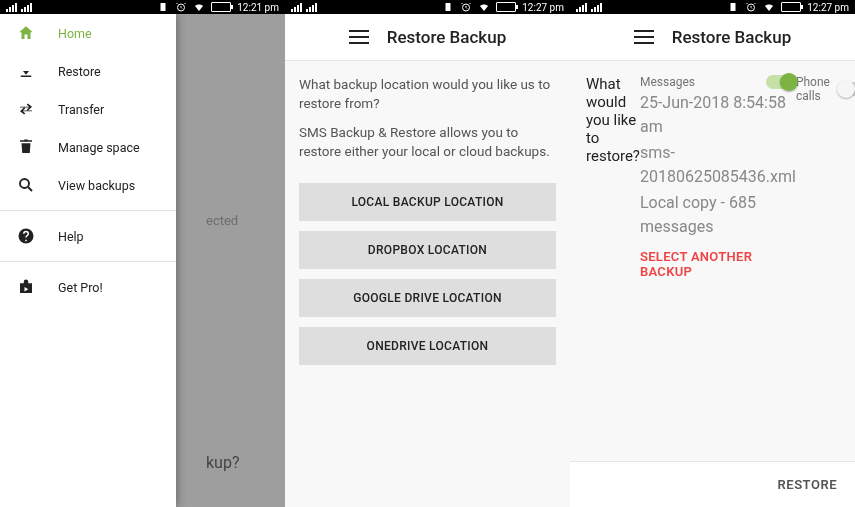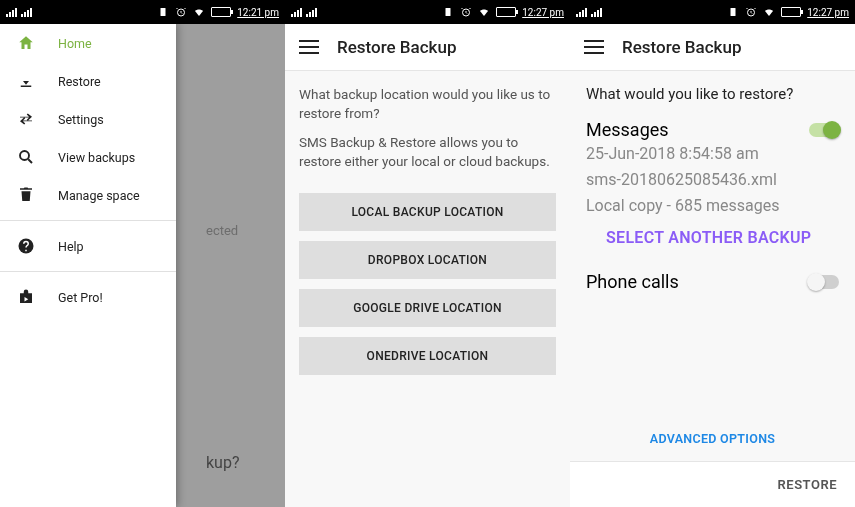--- a/index.html
+++ b/index.html
@@ -3,21 +3,21 @@
   <meta charset="utf-8">
   <style>
     * { margin: 0; padding: 0; box-sizing: border-box; font-family: Roboto, Arial, sans-serif; }
     body { width: 855px; height: 507px; display: flex; background: #fff; overflow: hidden; }
     .panel { height: 507px; width: 285px; display: flex; flex-direction: column; position: relative; }
     .panel:nth-child(1) { width: 285px; }
     .panel:nth-child(2) { width: 285px; }
     .panel:nth-child(3) { width: 285px; }
 
     
-    .statusbar { height: 24px; background: #000; display: flex; align-items: center; justify-content: flex-end; padding: 0 6px; gap: 6px; color: #fff; font-size: 10px; text-decoration: underline; }
+    .statusbar { height: 14px; background: #000; display: flex; align-items: center; justify-content: flex-end; padding: 0 6px; gap: 6px; color: #fff; font-size: 10px; }
     .statusbar .signals { display:flex; gap:4px; align-items:center; margin-right:auto;}
     .sig { display:inline-flex; gap:1px; align-items:flex-end;}
     .sig span{ width:2px; background:#fff;}
     .sig span:nth-child(1){height:3px;}
     .sig span:nth-child(2){height:5px;}
     .sig span:nth-child(3){height:7px;}
     .sig span:nth-child(4){height:9px;}
     .stat-icon { width:12px; height:12px; display:inline-flex; align-items:center; justify-content:center;}
     .battery { width:20px; height:10px; border:1px solid #fff; position:relative; border-radius:1px;}
     .battery::after{content:''; position:absolute; right:-3px; top:2px; width:2px; height:4px; background:#fff;}
@@ -29,37 +29,37 @@
     .p1-dimtext2 { position:absolute; bottom:35px; left:206px; color:#444; font-size:16px;}
     .drawer { position:absolute; left:0; top:0; bottom:0; width:176px; background:#fff; box-shadow: 2px 0 8px rgba(0,0,0,.3); }
     .drawer-item{ display:flex; align-items:center; height:38px; padding:0 16px; gap:22px; cursor:pointer; font-size:12.5px; color:#222;}
     .drawer-item .dicon{ width:20px; height:20px; display:flex; align-items:center; justify-content:center; color:#222;}
     .drawer-item.active{ color:#7cb342; }
     .drawer-item.active .dicon{ color:#7cb342;}
     .drawer-sep{ height:1px; background:#e0e0e0; margin:6px 0;}
 
     
     .p2-root, .p3-root { flex:1; background:#f8f8f8; display:flex; flex-direction:column;}
-    .appbar { height:46px; display:flex; align-items:center; gap:18px; padding:0 14px; background:#fff;}
+    .appbar { height:46px; display:flex; align-items:center; gap:18px; padding:0 14px; background:#fff;justify-content:center;}
     .appbar .title{ font-size:17px; font-weight:500; color:#222;}
     .hamburger{ width:20px; height:14px; display:flex; flex-direction:column; justify-content:space-between; cursor:pointer;}
     .hamburger span{height:2px; background:#222; width:100%;}
     .appbar-sep { height:1px; background:#e5e5e5;}
     .p2-body{ padding:14px 14px; display:flex; flex-direction:column; gap:10px;}
     .p2-text{ font-size:13.5px; color:#555; line-height:1.4;}
     .loc-btn{ height:38px; background:#dedede; display:flex; align-items:center; justify-content:center; font-size:12px; font-weight:500; color:#222; letter-spacing:.3px; cursor:pointer;}
 
     
-    .p3-body{ padding:14px 16px; flex:1; display:flex; flex-direction:column;}
+    .p3-body{ padding:14px 16px; flex:1; display:flex; flex-direction:row;}
     .p3-q{ font-size:15px; color:#222; margin-bottom:16px;}
     .section{ display:flex; flex-direction:column;}
     .section-row{ display:flex; align-items:center; justify-content:space-between;}
-    .section-title{ font-size:18px; color:#000000;}
+    .section-title{ font-size:12px; color:#737373;}
     .section-sub{ font-size:16px; color:#888; line-height:1.5; margin-top:2px;}
-    .link{ font-size:16px; font-weight:600; color:#8b5cf6; letter-spacing:.3px; margin-top:10px; cursor:pointer;margin-left:20px;}
+    .link{ font-size:13px; font-weight:600; color:#ef4444; letter-spacing:.3px; margin-top:10px; cursor:pointer;}
     .toggle{ width:30px; height:14px; border-radius:8px; position:relative; cursor:pointer;}
     .toggle .knob{ width:18px; height:18px; border-radius:50%; position:absolute; top:-2px; box-shadow:0 1px 2px rgba(0,0,0,.3);}
     .toggle.on{ background:#c5e1a5;}
     .toggle.on .knob{ right:-2px; background:#7cb342;}
     .toggle.off{ background:#cfcfcf;}
     .toggle.off .knob{ left:-2px; background:#f5f5f5;}
     .adv-row{ margin-top:auto; text-align:center;}
     .adv{ font-size:12.5px; font-weight:600; color:#1e88e5; cursor:pointer; letter-spacing:.3px;}
     .footer{ height:46px; display:flex; align-items:center; justify-content:flex-end; padding:0 18px; border-top:1px solid #e5e5e5; background:#fff;}
     .footer-btn{ font-size:13px; font-weight:600; color:#555; letter-spacing:.5px; cursor:pointer;}
@@ -122,38 +122,38 @@
             </svg>
           </span>
         <span>Restore</span>
       </div>
       <div class="drawer-item">
         <span class="dicon">
             <svg width="18" height="18" viewBox="0 0 24 24" fill="currentColor">
               <path d="M4 9h12l-3-3 1.4-1.4L20 9l-5.6 5.4L13 13l3-3H4zm16 6H8l3 3-1.4 1.4L4 15l5.6-5.4L11 11l-3 3h12z"></path>
             </svg>
           </span>
-        <span>Settings</span>
+        <span>Transfer</span>
+      </div>
+      <div class="drawer-item">
+        <span class="dicon">
+            <svg width="18" height="18" viewBox="0 0 24 24" fill="currentColor">
+              <path d="M6 7h12l-1 13H7zM4 5h16V3h-5l-1-1h-4l-1 1H4z"></path>
+            </svg>
+          </span>
+        <span>Manage space</span>
       </div>
       <div class="drawer-item">
         <span class="dicon">
             <svg width="18" height="18" viewBox="0 0 24 24" fill="none" stroke="currentColor" stroke-width="2.5">
               <circle cx="10" cy="10" r="6"></circle>
               <path d="M20 20l-5-5"></path>
             </svg>
           </span>
         <span>View backups</span>
-      </div>
-      <div class="drawer-item">
-        <span class="dicon">
-            <svg width="18" height="18" viewBox="0 0 24 24" fill="currentColor">
-              <path d="M6 7h12l-1 13H7zM4 5h16V3h-5l-1-1h-4l-1 1H4z"></path>
-            </svg>
-          </span>
-        <span>Manage space</span>
       </div>
       <div class="drawer-sep"></div>
       <div class="drawer-item">
         <span class="dicon">
             <svg width="18" height="18" viewBox="0 0 24 24" fill="currentColor">
               <circle cx="12" cy="12" r="10"></circle>
               <path fill="#fff" d="M11 17h2v2h-2zm1-12a4 4 0 00-4 4h2a2 2 0 114 0c0 2-3 2-3 5h2c0-2 3-2 3-5a4 4 0 00-4-4z"></path>
             </svg>
           </span>
         <span>Help</span>

